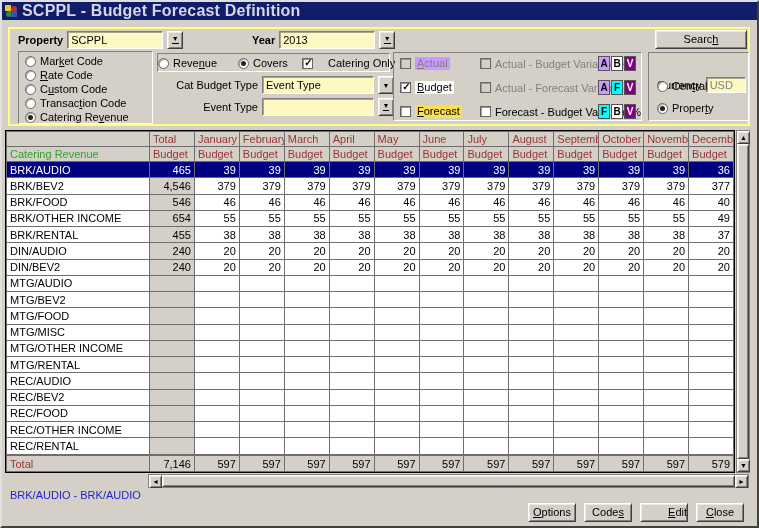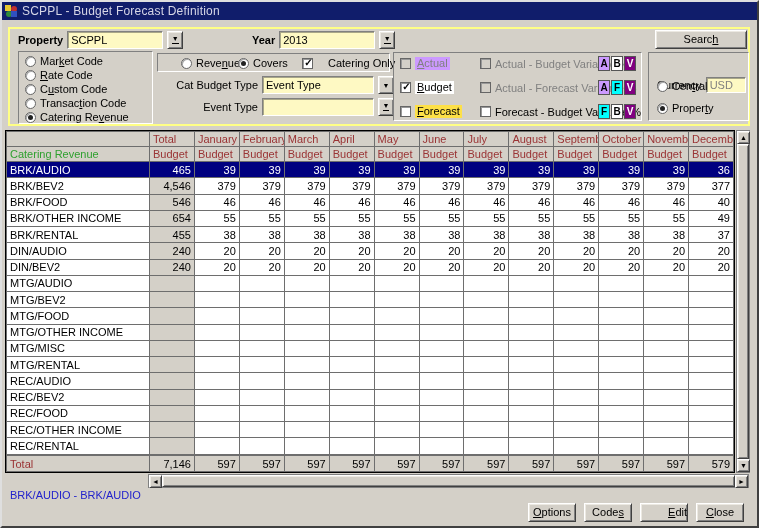--- a/index.html
+++ b/index.html
@@ -7,21 +7,21 @@
   body { font-family:"Liberation Sans", sans-serif; font-size:11px; color:#000; }
   #window {
     position:relative; width:759px; height:528px; background:#d4d0c8;
     border:2px solid; border-color:#dfdfdf #404040 #404040 #dfdfdf; overflow:hidden;
   }
   
   #titlebar {
     position:absolute; left:0; top:0; right:0; height:18px; background:#101d6b;
     display:flex; align-items:center; padding-left:3px; gap:4px;
   }
-  #titlebar .title { color:#d6d6e6; font-weight:normal; font-size:12px; letter-spacing:.2px; }
+  #titlebar .title { color:#d6d6e6; font-weight:bold; font-size:16px; letter-spacing:.2px; }
   .app-icon { width:13px; height:13px; display:inline-block; position:relative; }
   .app-icon i { position:absolute; width:6px; height:6px; }
   .app-icon i:nth-child(1){ left:0; top:0; background:#e8c830; }
   .app-icon i:nth-child(2){ left:6px; top:1px; background:#c03030; border-radius:50%; }
   .app-icon i:nth-child(3){ left:1px; top:6px; background:#2e8b3a; border-radius:50%; }
   .app-icon i:nth-child(4){ left:6px; top:6px; background:#3050c0; }
   
   .raised { background:#d4d0c8; border:1px solid; border-color:#fff #404040 #404040 #fff;
             box-shadow:inset 1px 1px 0 #ece9e2, inset -1px -1px 0 #808080; }
   .sunken-box { border:1px solid; border-color:#808080 #fff #fff #808080; }
@@ -130,21 +130,21 @@
      <span>Transac<u>t</u>ion Code</span>
         </div>
         <div class="row-line" style="position:static; height:14px;">
      <span class="rb on"></span>
      <span>Catering Re<u>v</u>enue</span>
         </div>
       </div>
   </div>
 
   <div class="sunken-box" style="position:absolute; left:155px; top:51px; width:233px; height:19px;">
-    <div class="row-line" style="left:23px; top:3px;">
+    <div class="row-line" style="left:0; top:3px;">
       <span class="rb"></span>
       <span>Reve<u>n</u>ue</span>
     </div>
     <div class="row-line" style="left:80px; top:3px;justify-content:flex-end;">
       <span class="rb on"></span>
       <span>Covers</span>
     </div>
     <div class="row-line" style="left:144px; top:3px;gap:15px;">
       <span class="cb checked"></span>
       <span>Catering Only</span>
@@ -412,37 +412,37 @@
             <td class="num "></td>
             <td class="num "></td>
             <td class="num "></td>
             <td class="num "></td>
             <td class="num "></td>
             <td class="num "></td>
             <td class="num "></td>
             <td class="num "></td>
           </tr>
           <tr class="">
+     <td class="rowlabel">MTG/MISC</td>
+            <td class="num totalcol"></td>
+            <td class="num "></td>
+            <td class="num "></td>
+            <td class="num "></td>
+            <td class="num "></td>
+            <td class="num "></td>
+            <td class="num "></td>
+            <td class="num "></td>
+            <td class="num "></td>
+            <td class="num "></td>
+            <td class="num "></td>
+            <td class="num "></td>
+            <td class="num "></td>
+          </tr>
+          <tr class="">
      <td class="rowlabel">MTG/OTHER INCOME</td>
-            <td class="num totalcol"></td>
-            <td class="num "></td>
-            <td class="num "></td>
-            <td class="num "></td>
-            <td class="num "></td>
-            <td class="num "></td>
-            <td class="num "></td>
-            <td class="num "></td>
-            <td class="num "></td>
-            <td class="num "></td>
-            <td class="num "></td>
-            <td class="num "></td>
-            <td class="num "></td>
-          </tr>
-          <tr class="">
-     <td class="rowlabel">MTG/MISC</td>
             <td class="num totalcol"></td>
             <td class="num "></td>
             <td class="num "></td>
             <td class="num "></td>
             <td class="num "></td>
             <td class="num "></td>
             <td class="num "></td>
             <td class="num "></td>
             <td class="num "></td>
             <td class="num "></td>

